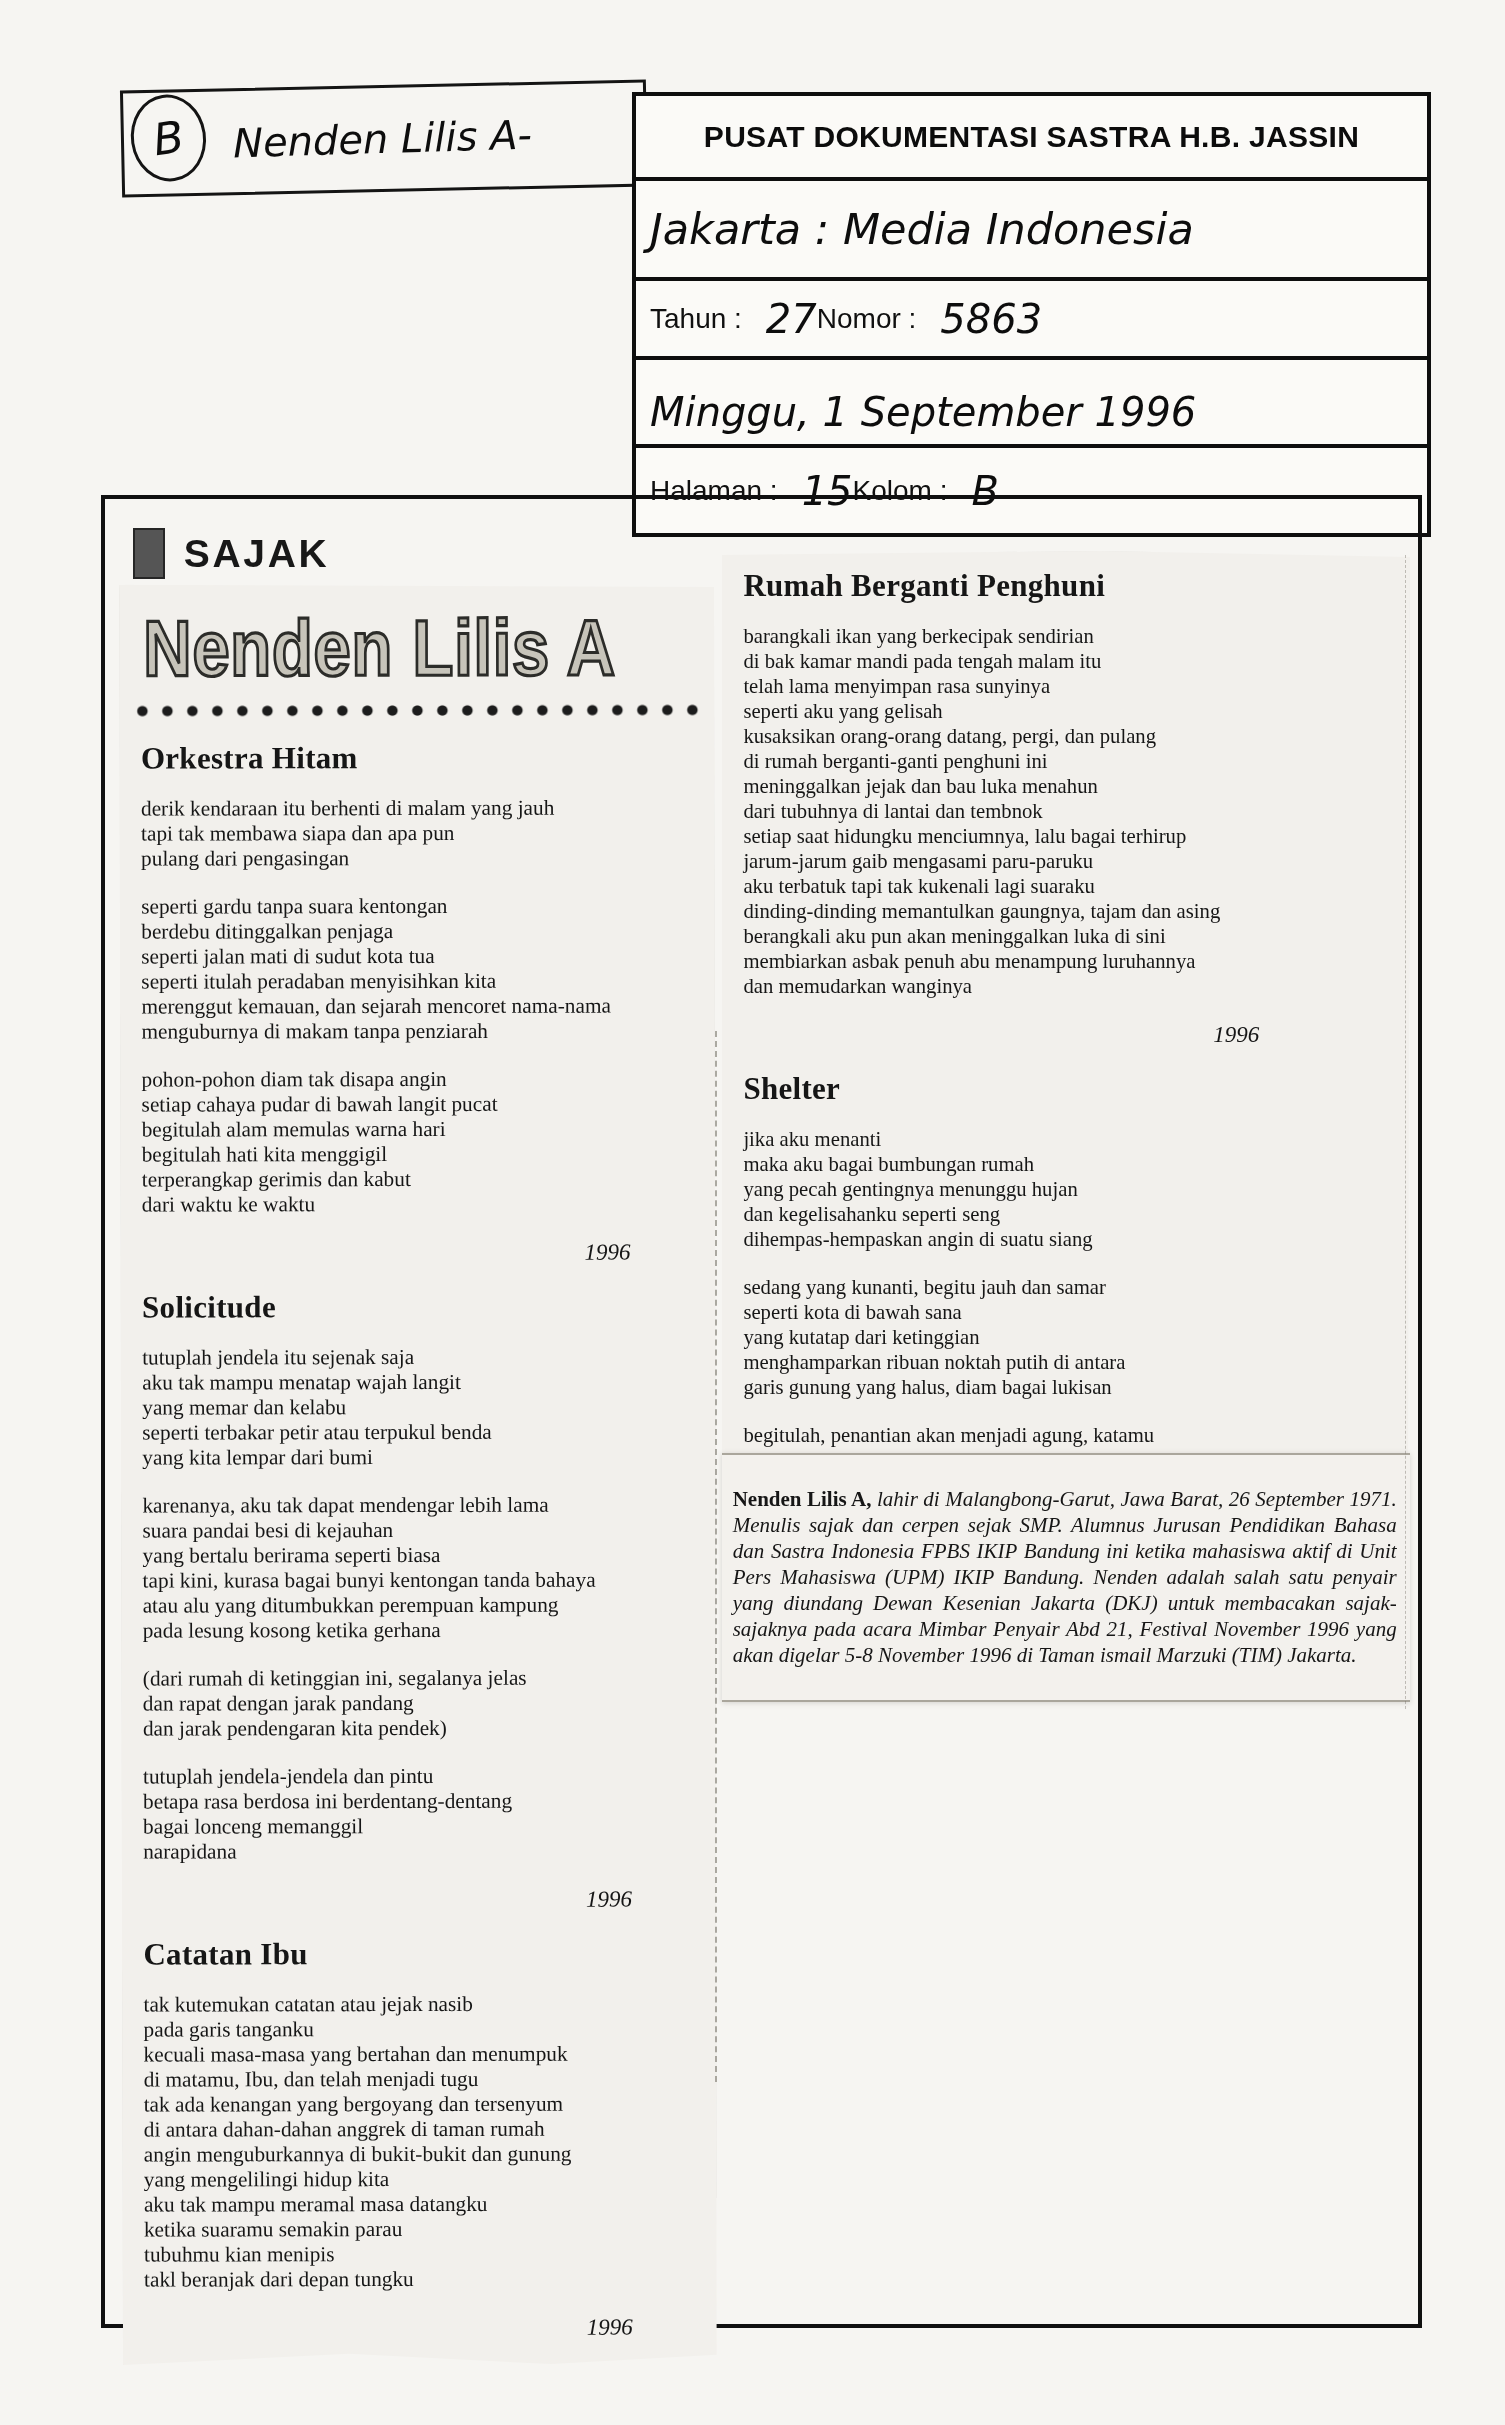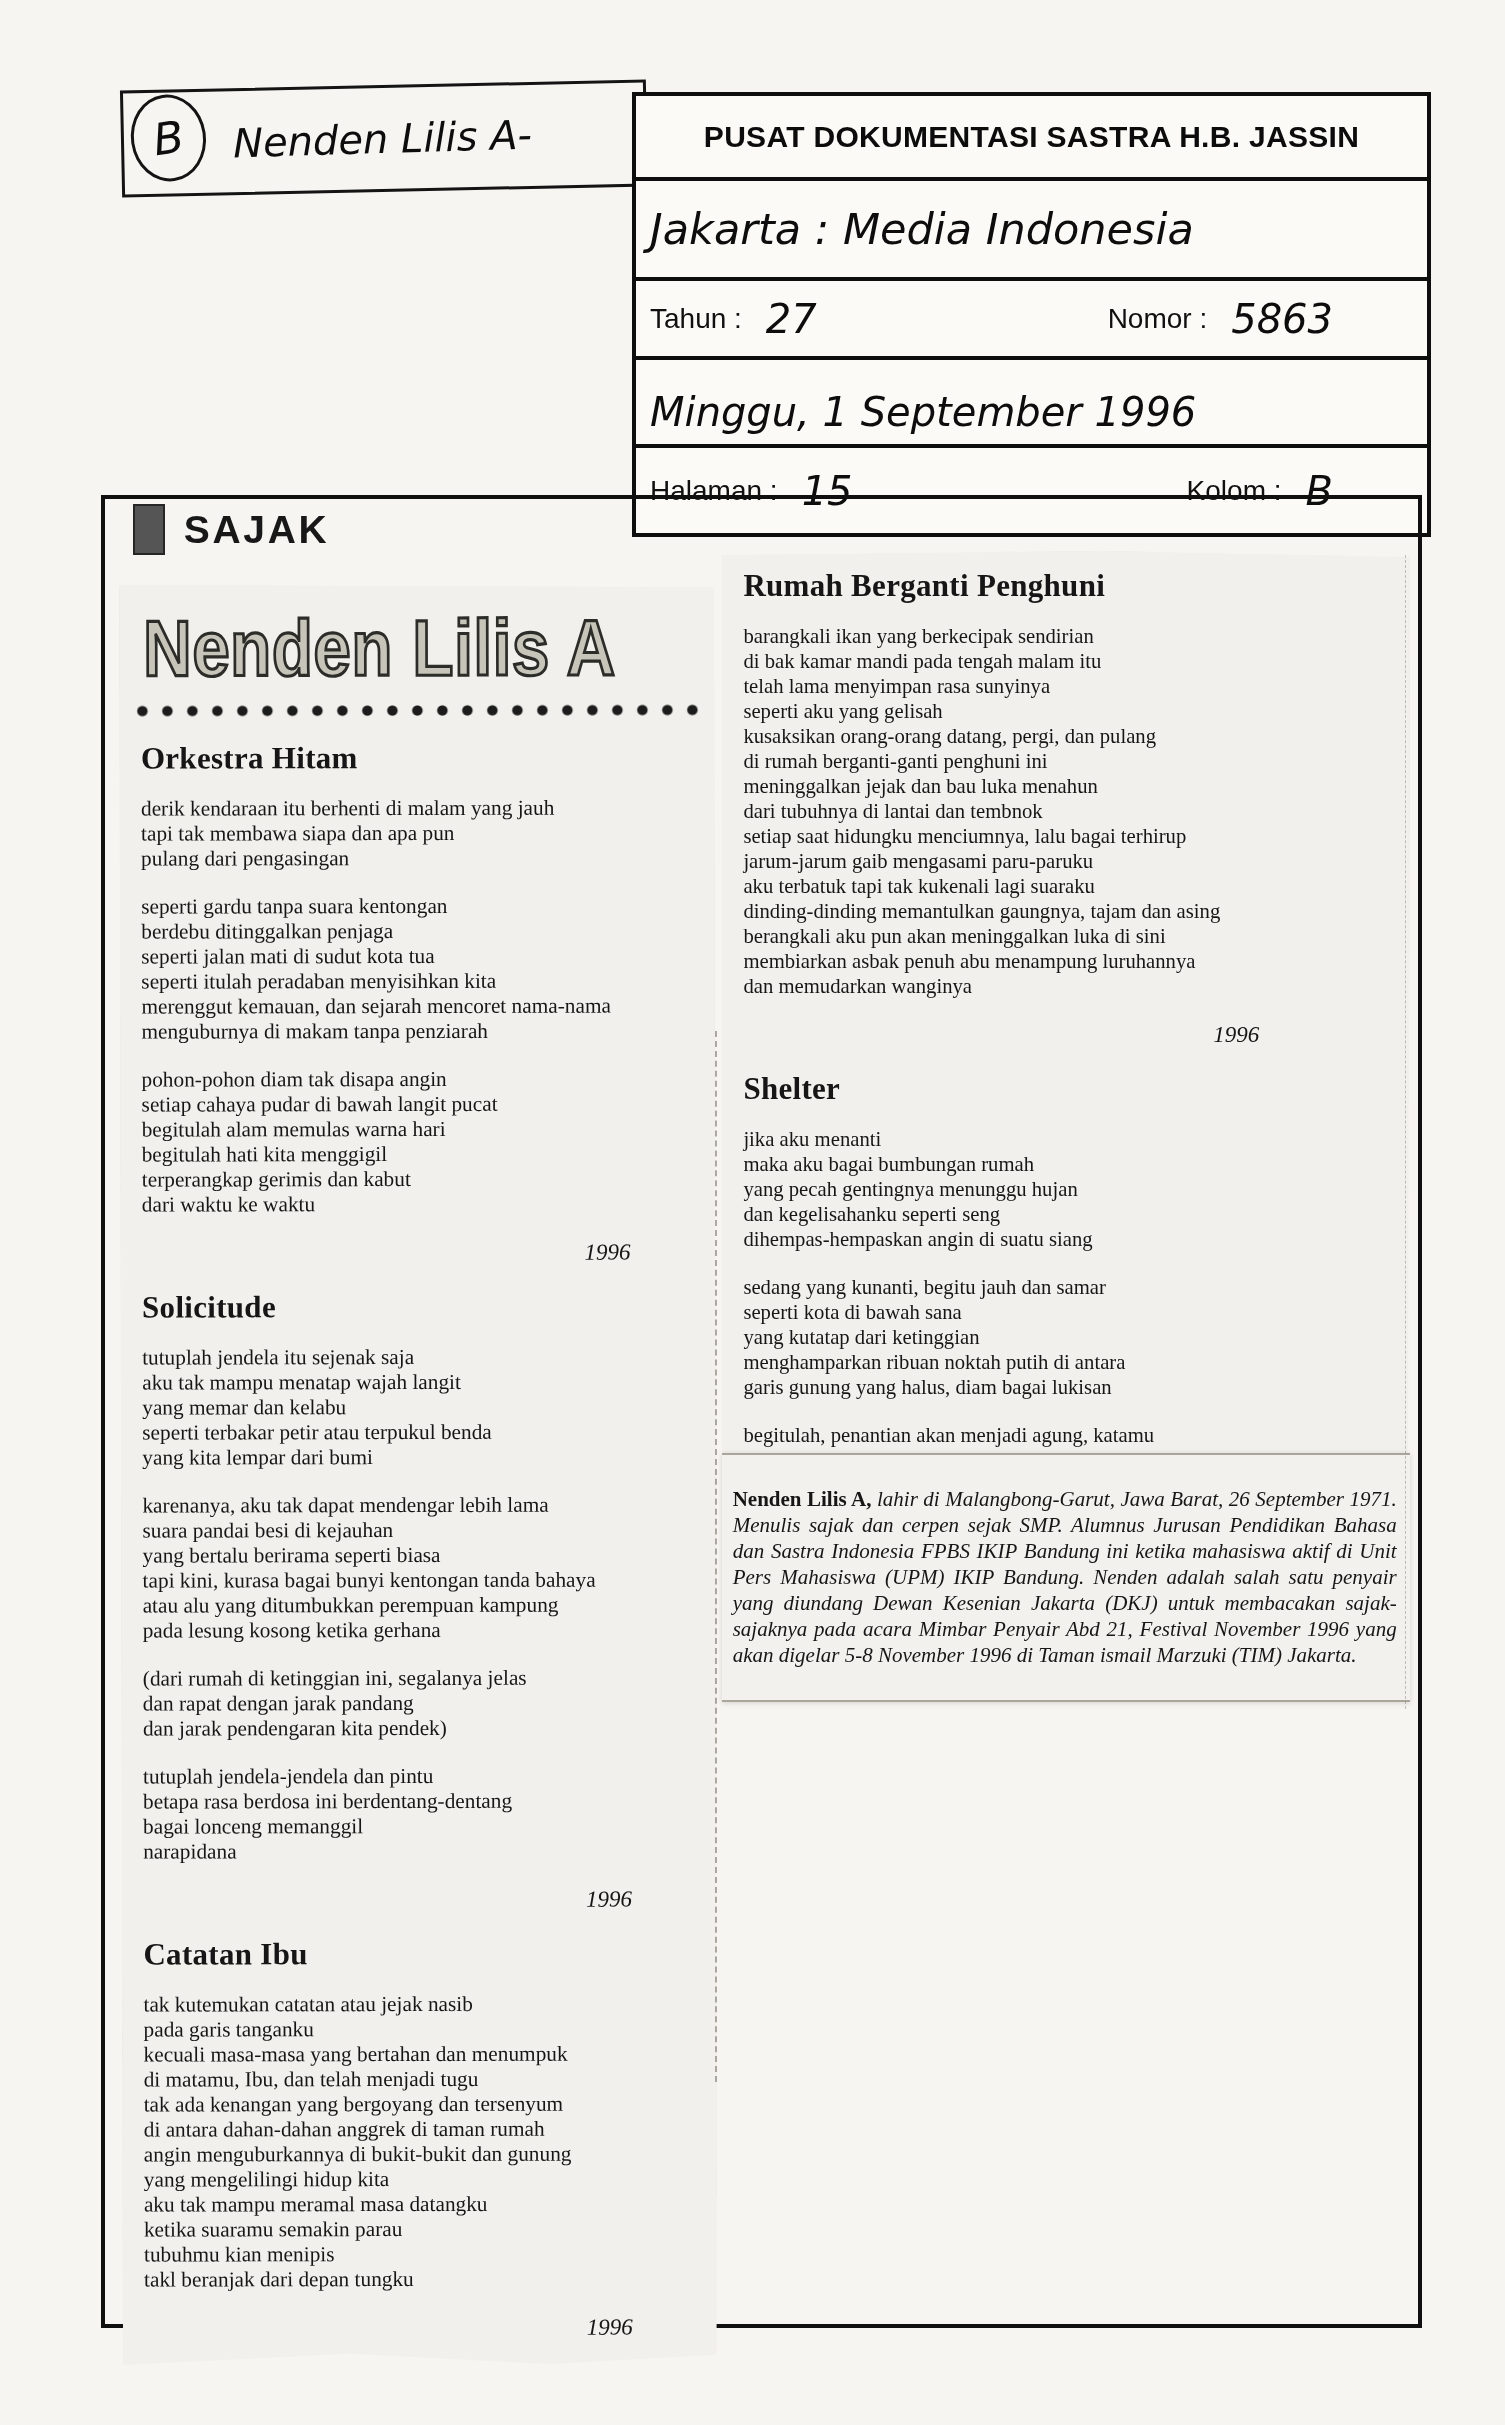--- a/index.html
+++ b/index.html
@@ -41,28 +41,28 @@
   .form-header-text{
     font-family:"Liberation Sans", sans-serif;font-weight:bold;
     font-size:30px;letter-spacing:0.3px;color:#0c0c0c;white-space:nowrap;
   }
   .form-label{
     font-family:"Liberation Sans", sans-serif;font-size:28px;color:#101010;
   }
   .hw-xl{font-size:43px;white-space:nowrap;}
   .hw-lg{font-size:40px;white-space:nowrap;}
   .cell{display:flex;align-items:center;gap:24px;}
-  .spread{justify-content:space-between;}
+  .spread{justify-content:flex-start;}
   .cell-right{margin-right:80px;}
   
   .card{
     position:absolute;left:101px;top:495px;width:1321px;height:1833px;
     border:4.7px solid #101010;box-sizing:border-box;background:transparent;
   }
-  .sajak{position:absolute;left:133px;top:504px;display:flex;align-items:center;gap:18.7px;justify-content:flex-end;}
+  .sajak{position:absolute;left:133px;top:528px;display:flex;align-items:center;gap:18.7px;justify-content:flex-end;}
   .sajak-square{width:28px;height:47px;background:#555;border:2.7px solid #262626;}
   .sajak-label{
     font-family:"Liberation Sans", sans-serif;font-weight:bold;
     font-size:39px;letter-spacing:2.7px;color:#181818;
   }
   
   .clip{background:#f2f0ec;box-shadow:0 1.3px 5.3px rgba(60,55,45,0.18);}
   .clip-left{
     position:absolute;left:121px;top:584px;width:595px;
     padding:10.7px 12px 27px 14.7px;box-sizing:border-box;

